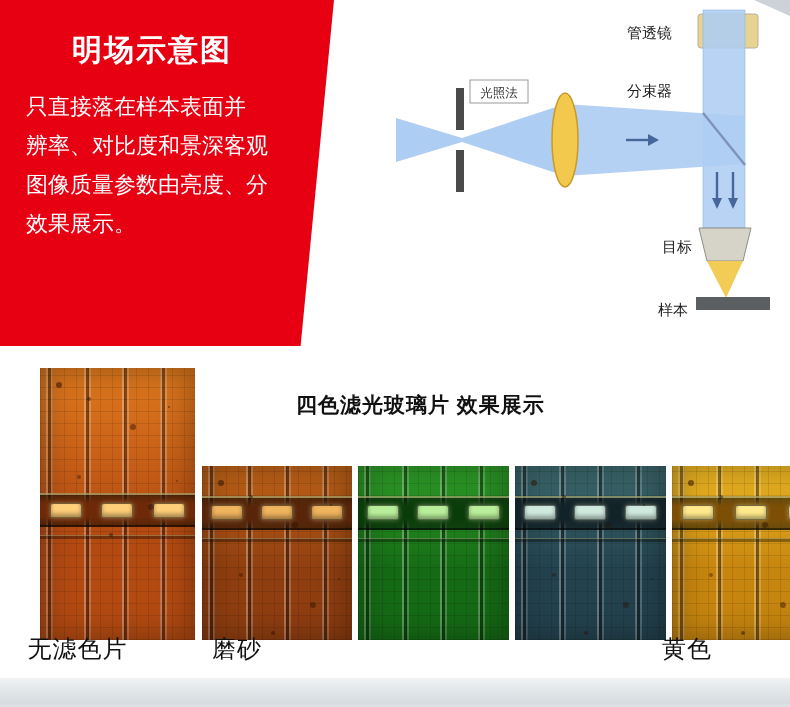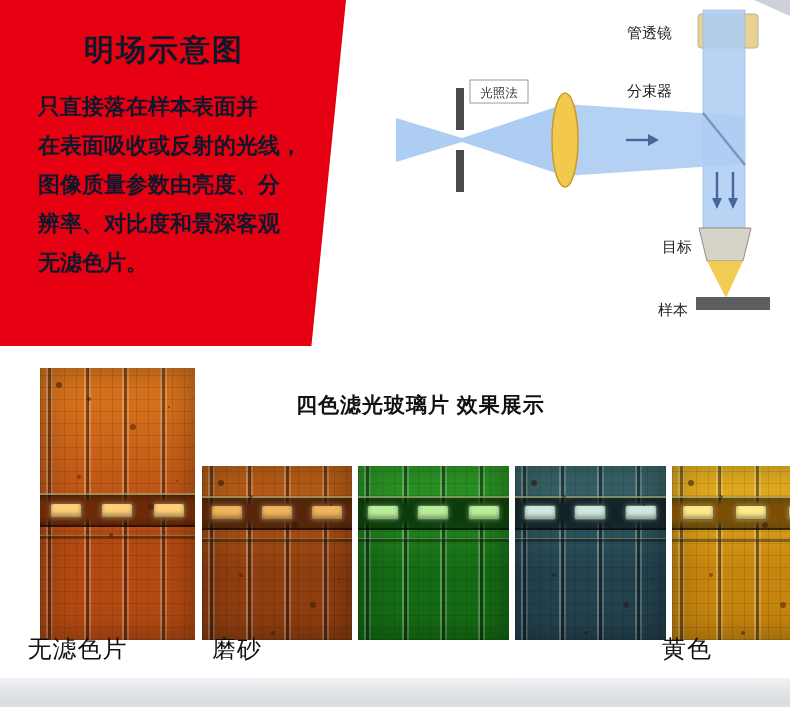--- a/index.html
+++ b/index.html
@@ -5,29 +5,28 @@
   html,body{margin:0;padding:0;background:#fff;}
   .canvas{
     position:relative;width:790px;height:707px;overflow:hidden;background:#fff;
     font-family:"Liberation Sans","DejaVu Sans",sans-serif;
   }
 
   
   .red-panel{
     position:absolute;left:0;top:0;width:334px;height:346px;
     clip-path:polygon(0 0,100% 0,90% 100%,0 100%);
-    color:#0f172a;
-    padding-left:12px;
+    color:#ffffff;
   }
   .red-panel .panel-title{
     margin:30px 30px 0 0;text-align:center;
     font-size:30px;font-weight:700;letter-spacing:2px;
   }
   .red-panel .panel-body{
-    margin:16px 0 0 26px;font-size:22px;line-height:39px;font-weight:700;
+    margin:16px 0 0 26px;font-size:22px;line-height:39px;font-weight:400;
   }
 
   
   .corner-tri{
     position:absolute;right:0;top:0;width:36px;height:16px;
     background:#ccd2d8;clip-path:polygon(0 0,100% 0,100% 100%);
   }
 
   
   .diagram{position:absolute;left:390px;top:0;width:400px;height:340px;}
@@ -112,24 +111,23 @@
 </style>
 </head>
 <body>
 
 <div class="canvas">
 
   <div class="red-panel" style="background: rgb(230, 0, 18);">
     <div class="panel-title">明场示意图</div>
     <div class="panel-body">
       <div>只直接落在样本表面并</div>
-      <div>在表面吸收或反射的光线，</div>
+      <div>辨率、对比度和景深客观</div>
       <div>图像质量参数由亮度、分</div>
-      <div>辨率、对比度和景深客观</div>
-      <div>无滤色片。</div>
+      <div>效果展示。</div>
     </div>
   </div>
 
   <div class="corner-tri"></div>
 
   <div class="diagram">
     <svg viewBox="0 0 400 340">
 
       <rect x="308" y="14" width="60" height="34" rx="3" stroke="#b6b09e" stroke-width="1" fill="#e7d292"></rect>
 

